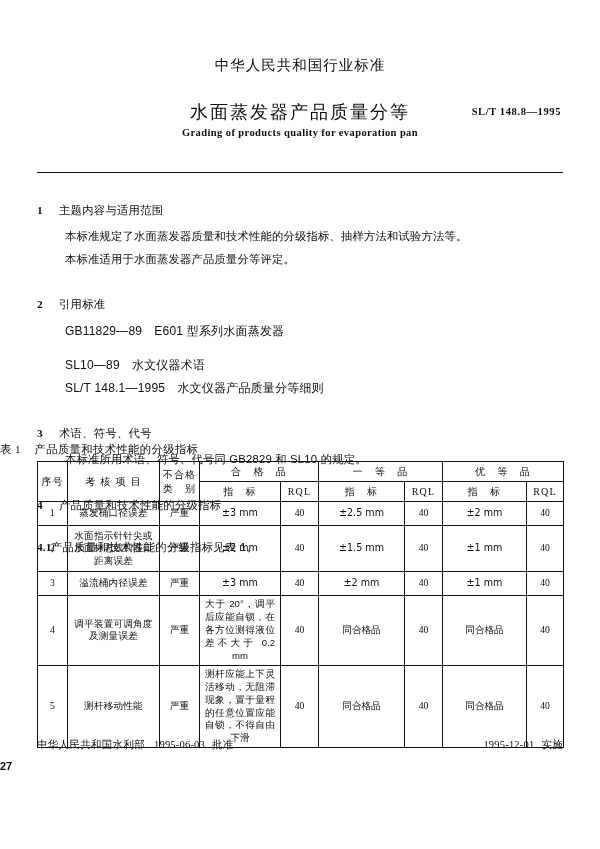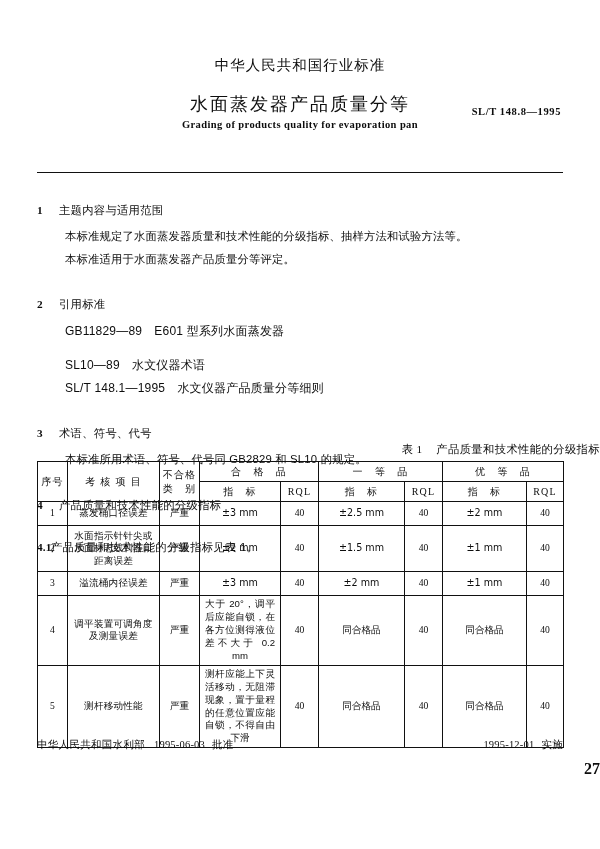--- a/index.html
+++ b/index.html
@@ -44,21 +44,21 @@
     font-weight: bold;
     font-family: "Liberation Serif", "DejaVu Serif", serif;
     letter-spacing: 0.6px;
     white-space: nowrap;
     margin-top: 28px;
   }
   .doc-title {
     text-align: center;
     font-size: 18px;
     letter-spacing: 2px;
-    margin-top: 20px;
+    margin-top: 28px;
     line-height: 1.15;
   }
   .doc-title-en {
     text-align: center;
     font-size: 10.5px;
     font-weight: bold;
     font-family: "Liberation Serif", "DejaVu Serif", serif;
     letter-spacing: 0.4px;
     margin-top: 4px;
   }
@@ -114,21 +114,21 @@
   .gap-s { height: 11px; }
   .gap-m { height: 15px; }
   .gap-l { height: 18px; }
 
   
   .tbl-caption {
     position: absolute;
     left: 0;
     top: 442px;
     width: 600px;
-    text-align: right;
+    text-align: left;
     font-size: 11.3px;
     letter-spacing: 0.4px;
   }
   .tbl-caption .cap-num {
     font-family: "Liberation Serif", "DejaVu Serif", serif;
     font-weight: normal;
   }
   table.grade {
     position: absolute;
     left: 37px;
@@ -216,23 +216,23 @@
   .footer-date {
     font-family: "Liberation Serif", "DejaVu Serif", serif;
     font-weight: normal;
     letter-spacing: 0.2px;
   }
   .page-no {
     position: absolute;
     left: 0;
     top: 760px;
     width: 600px;
-    text-align: right;
-    font-size: 16px;
-    font-family: Liberation Serif, serif;
+    text-align: left;
+    font-size: 11px;
+    font-family: Liberation Sans, sans-serif;
     font-weight: bold;
   }
 </style>
 </head>
 <body>
 
 <div class="page">
 
   <div class="masthead">
     <div class="org-line">中华人民共和国行业标准</div>

